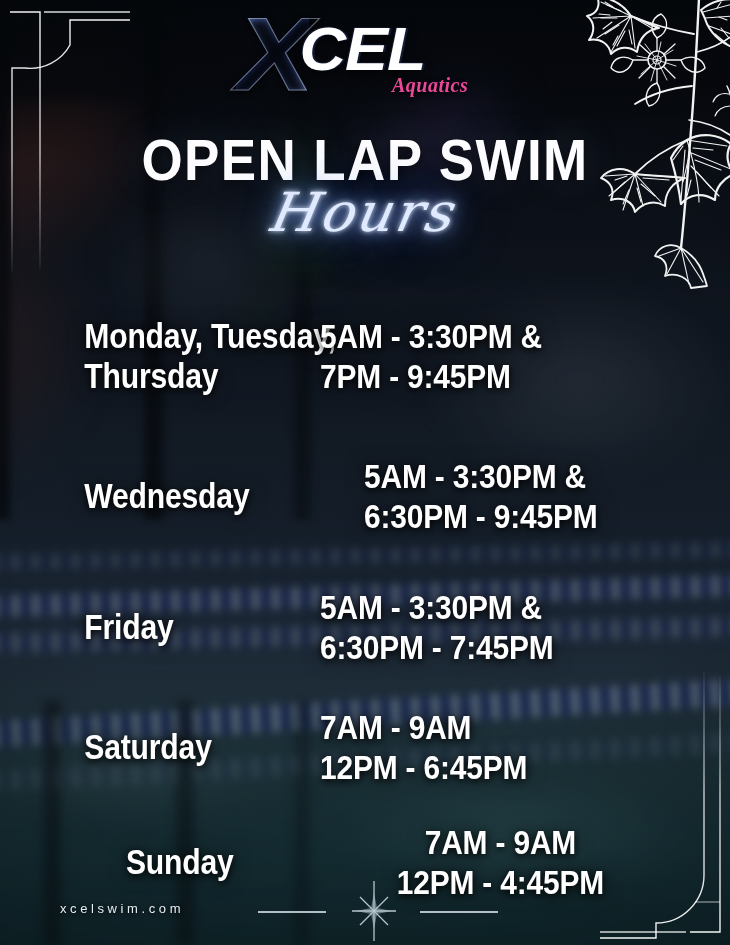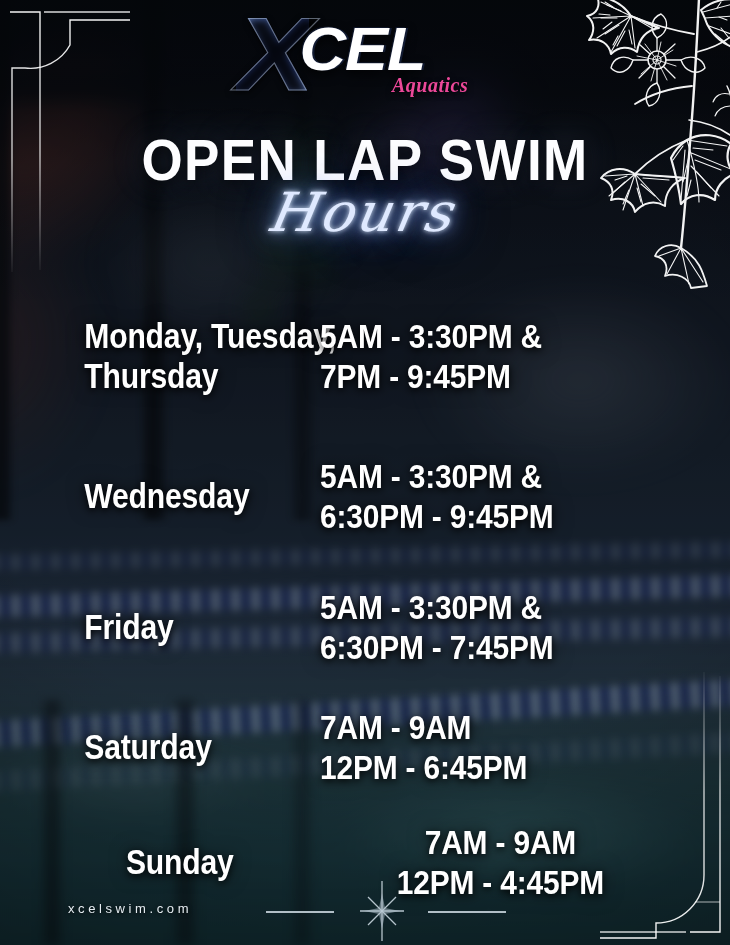--- a/index.html
+++ b/index.html
@@ -207,28 +207,28 @@
     flex:1;
     font-family:"Liberation Sans",sans-serif;
     font-weight:bold;
     font-size:34px;line-height:1.18;
     letter-spacing:-.2px;
     color:#ffffff;
     transform:scaleX(.88);transform-origin:left center;
     text-shadow:0 2px 8px rgba(0,0,0,.92), 0 0 20px rgba(0,0,0,.6);
   }
   .row-0{height:140px;}
-  .row-1{height:140px;}
+  .row-1{height:140px;gap:44px;}
   .row-2{height:122px;}
   .row-3{height:118px;justify-content:flex-end;}
   .row-4{height:112px;text-align:center;}
   .r-line{display:block;white-space:nowrap;}
 
   
-  .footer{position:absolute;left:16px;right:0;bottom:14px;height:40px;text-align:right;}
+  .footer{position:absolute;left:8px;right:0;bottom:14px;height:40px;text-align:right;}
   .site{
     position:absolute;left:52px;top:10px;
     font-family:"Liberation Sans",sans-serif;
     font-size:13px;letter-spacing:3.6px;
     color:#e6edf2;
     text-shadow:0 1px 4px rgba(0,0,0,.9);
   }
   .rule{position:absolute;top:20px;height:2px;background:#cfdbe3;opacity:.85;}
   .rule.left{left:250px;width:68px;}
   .rule.right{left:412px;width:78px;}

